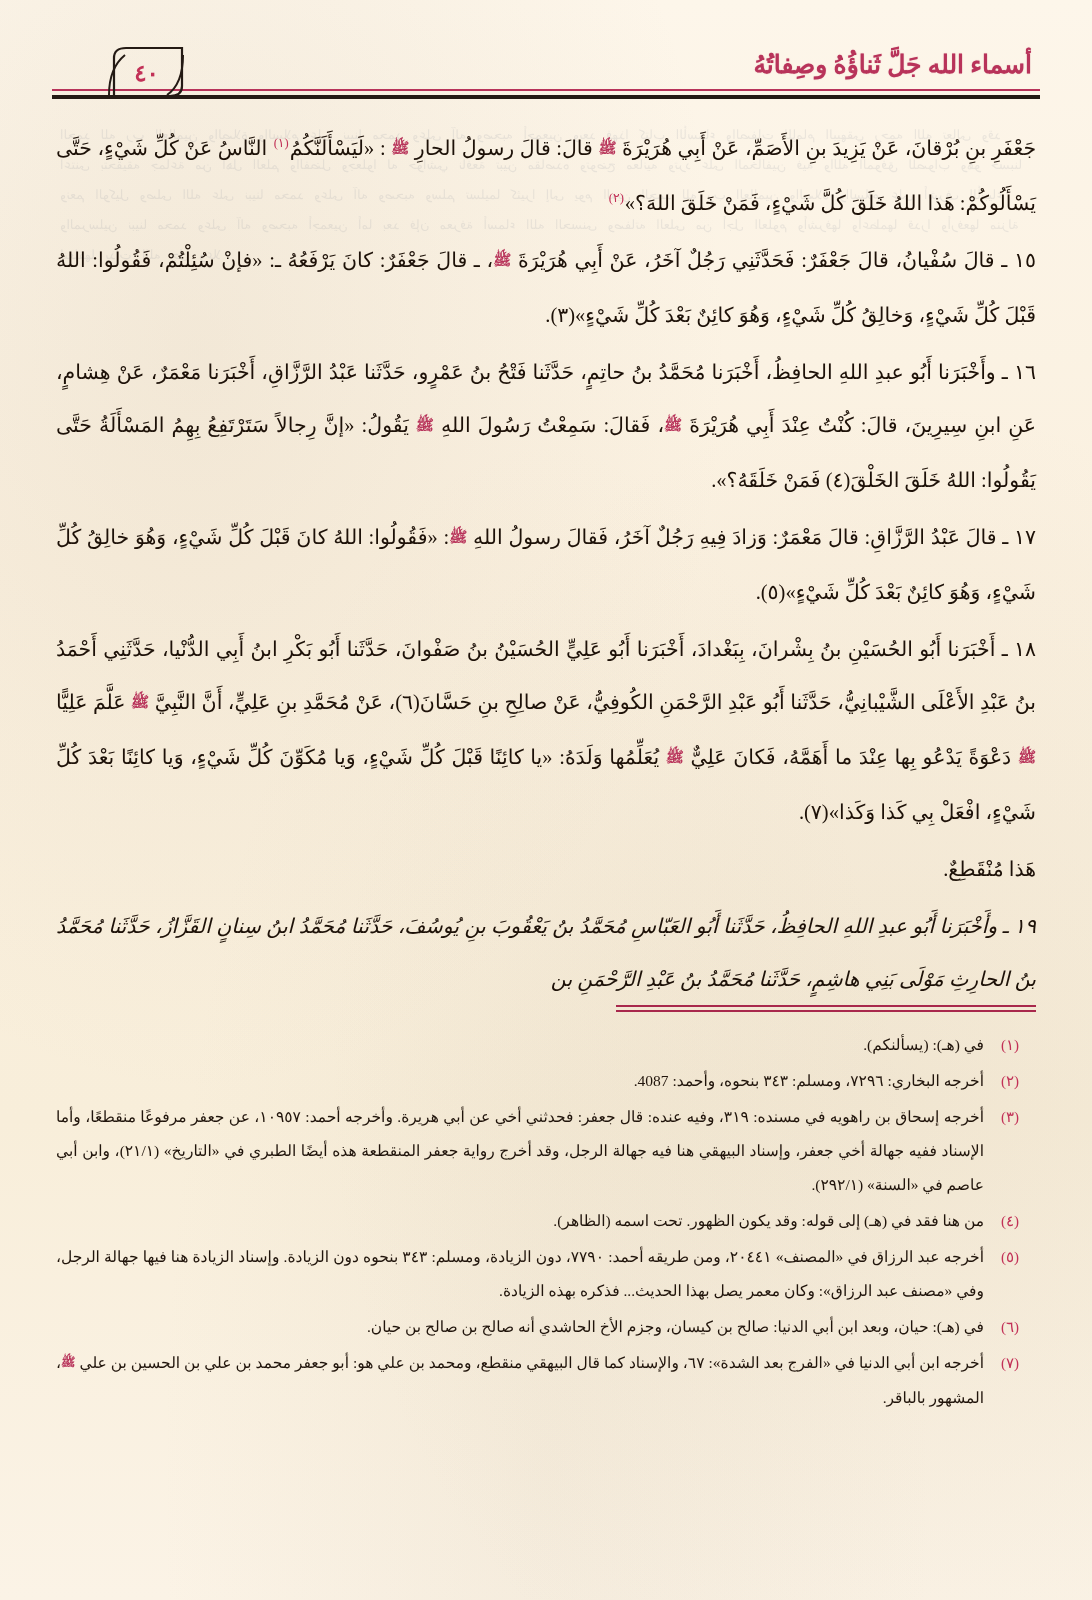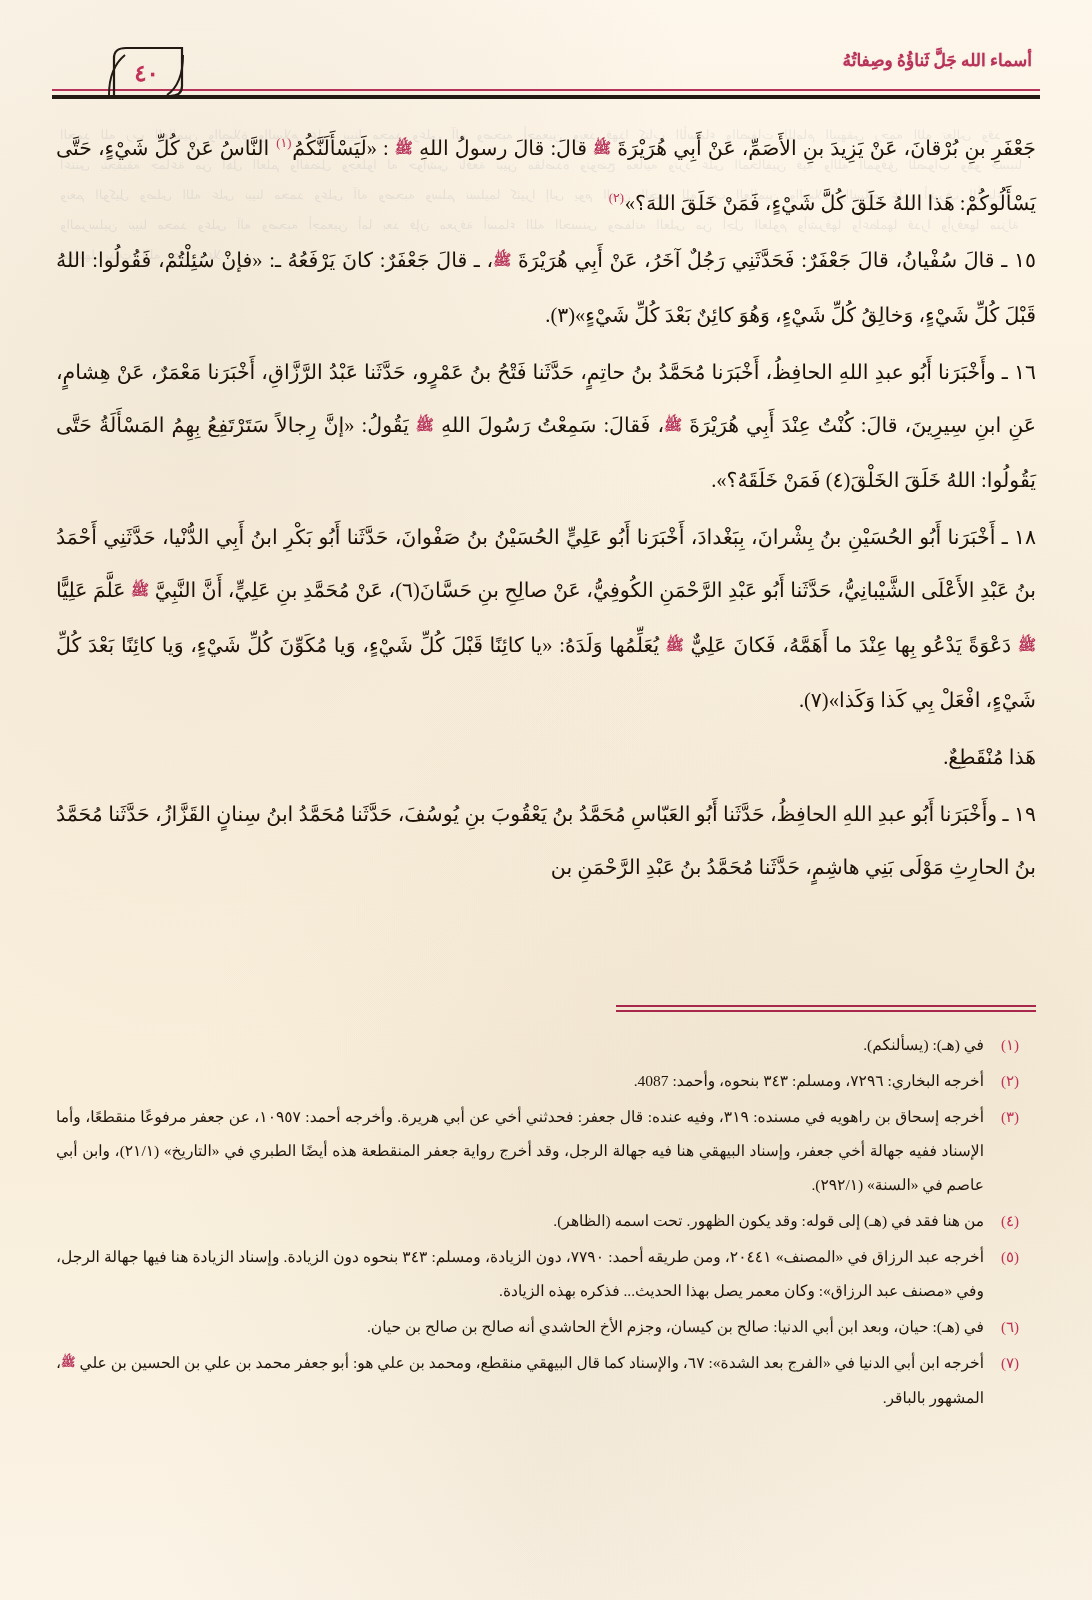--- a/index.html
+++ b/index.html
@@ -50,21 +50,21 @@
     top: 44px;
     right: 52px;
     left: 52px;
     height: 66px;
   }
   .running-title {
     position: absolute;
     right: 8px;
     top: 6px;
     color: #b8335a;
-    font-size: 17px;
+    font-size: 25px;
     font-weight: bold;
     letter-spacing: 0px;
     white-space: nowrap;
     text-shadow: 0 0 1px rgba(184,51,90,0.45);
   }
   .header-rule-thin {
     position: absolute;
     right: 0;
     left: 0;
     top: 45px;
@@ -109,21 +109,21 @@
     font-size: 20.5px;
     line-height: 53px;
     text-align: justify;
     text-justify: inter-word;
   }
   .para {
     margin: 0 0 4px 0;
     text-align: justify;
   }
   .para.centered { text-align: right; }
-  .para.last-line { margin-bottom: 0; }
+  .para.last-line { margin-bottom: 0; font-style: italic; }
   sup.fn {
     color: #c23157;
     font-size: 12.5px;
     vertical-align: super;
     line-height: 0;
     margin: 0 1px;
   }
   .salla {
     color: #b8335a;
     font-size: 15px;
@@ -202,34 +202,37 @@
       </svg>
       <div class="page-number-text">٤٠</div>
     </div>
   </div>
 
   <div class="body-text">
 
     <p class="para">
       <span>جَعْفَرِ بنِ بُرْقانَ، عَنْ يَزِيدَ بنِ الأَصَمِّ، عَنْ أَبِي هُرَيْرَةَ</span>
       <span class="salla">ﷺ</span>
-      <span>قالَ: قالَ رسولُ اللهِ</span>
+      <span>قالَ: قالَ رسولُ الحارِ</span>
       <span class="salla">ﷺ</span>
       <span>: «لَيَسْأَلَنَّكُمُ</span><sup class="fn">(١)</sup>
       <span>النَّاسُ عَنْ كُلِّ شَيْءٍ، حَتَّى يَسْأَلُوكُمْ: هَذا اللهُ خَلَقَ كُلَّ شَيْءٍ، فَمَنْ خَلَقَ اللهَ؟»</span><sup class="fn">(٢)</sup>
     </p>
 
     <p class="para">
       <span>١٥ ـ قالَ سُفْيانُ، قالَ جَعْفَرٌ: فَحَدَّثَنِي رَجُلٌ آخَرُ، عَنْ أَبِي هُرَيْرَةَ <span class="salla">ﷺ</span>، ـ قالَ جَعْفَرٌ: كانَ يَرْفَعُهُ ـ: «فإنْ سُئِلْتُمْ، فَقُولُوا: اللهُ قَبْلَ كُلِّ شَيْءٍ، وَخالِقُ كُلِّ شَيْءٍ، وَهُوَ كائِنٌ بَعْدَ كُلِّ شَيْءٍ»(٣).</span>
     </p>
 
     <p class="para">
       <span>١٦ ـ وأَخْبَرَنا أَبُو عبدِ اللهِ الحافِظُ، أَخْبَرَنا مُحَمَّدُ بنُ حاتِمٍ، حَدَّثَنا فَتْحُ بنُ عَمْرٍو، حَدَّثَنا عَبْدُ الرَّزَّاقِ، أَخْبَرَنا مَعْمَرٌ، عَنْ هِشامٍ، عَنِ ابنِ سِيرِينَ، قالَ: كُنْتُ عِنْدَ أَبِي هُرَيْرَةَ <span class="salla">ﷺ</span>، فَقالَ: سَمِعْتُ رَسُولَ اللهِ <span class="salla">ﷺ</span> يَقُولُ: «إنَّ رِجالاً سَتَرْتَفِعُ بِهِمُ المَسْأَلَةُ حَتَّى يَقُولُوا: اللهُ خَلَقَ الخَلْقَ(٤) فَمَنْ خَلَقَهُ؟».</span>
     </p>
 
+    <p class="para">
+      <span>١٧ ـ قالَ عَبْدُ الرَّزَّاقِ: قالَ مَعْمَرٌ: وَزادَ فِيهِ رَجُلٌ آخَرُ، فَقالَ رسولُ اللهِ <span class="salla">ﷺ</span>: «فَقُولُوا: اللهُ كانَ قَبْلَ كُلِّ شَيْءٍ، وَهُوَ خالِقُ كُلِّ شَيْءٍ، وَهُوَ كائِنٌ بَعْدَ كُلِّ شَيْءٍ»(٥).</span>
+    </p>
 
     <p class="para">
       <span>١٨ ـ أَخْبَرَنا أَبُو الحُسَيْنِ بنُ بِشْرانَ، بِبَغْدادَ، أَخْبَرَنا أَبُو عَلِيٍّ الحُسَيْنُ بنُ صَفْوانَ، حَدَّثَنا أَبُو بَكْرِ ابنُ أَبِي الدُّنْيا، حَدَّثَنِي أَحْمَدُ بنُ عَبْدِ الأَعْلَى الشَّيْبانِيُّ، حَدَّثَنا أَبُو عَبْدِ الرَّحْمَنِ الكُوفِيُّ، عَنْ صالِحِ بنِ حَسَّانَ(٦)، عَنْ مُحَمَّدِ بنِ عَلِيٍّ، أَنَّ النَّبِيَّ <span class="salla">ﷺ</span> عَلَّمَ عَلِيًّا <span class="salla">ﷺ</span> دَعْوَةً يَدْعُو بِها عِنْدَ ما أَهَمَّهُ، فَكانَ عَلِيٌّ <span class="salla">ﷺ</span> يُعَلِّمُها وَلَدَهُ: «يا كائِنًا قَبْلَ كُلِّ شَيْءٍ، وَيا مُكَوِّنَ كُلِّ شَيْءٍ، وَيا كائِنًا بَعْدَ كُلِّ شَيْءٍ، افْعَلْ بِي كَذا وَكَذا»(٧).</span>
     </p>
 
     <p class="para centered">
       <span>هَذا مُنْقَطِعٌ.</span>
     </p>
 
     <p class="para last-line">

